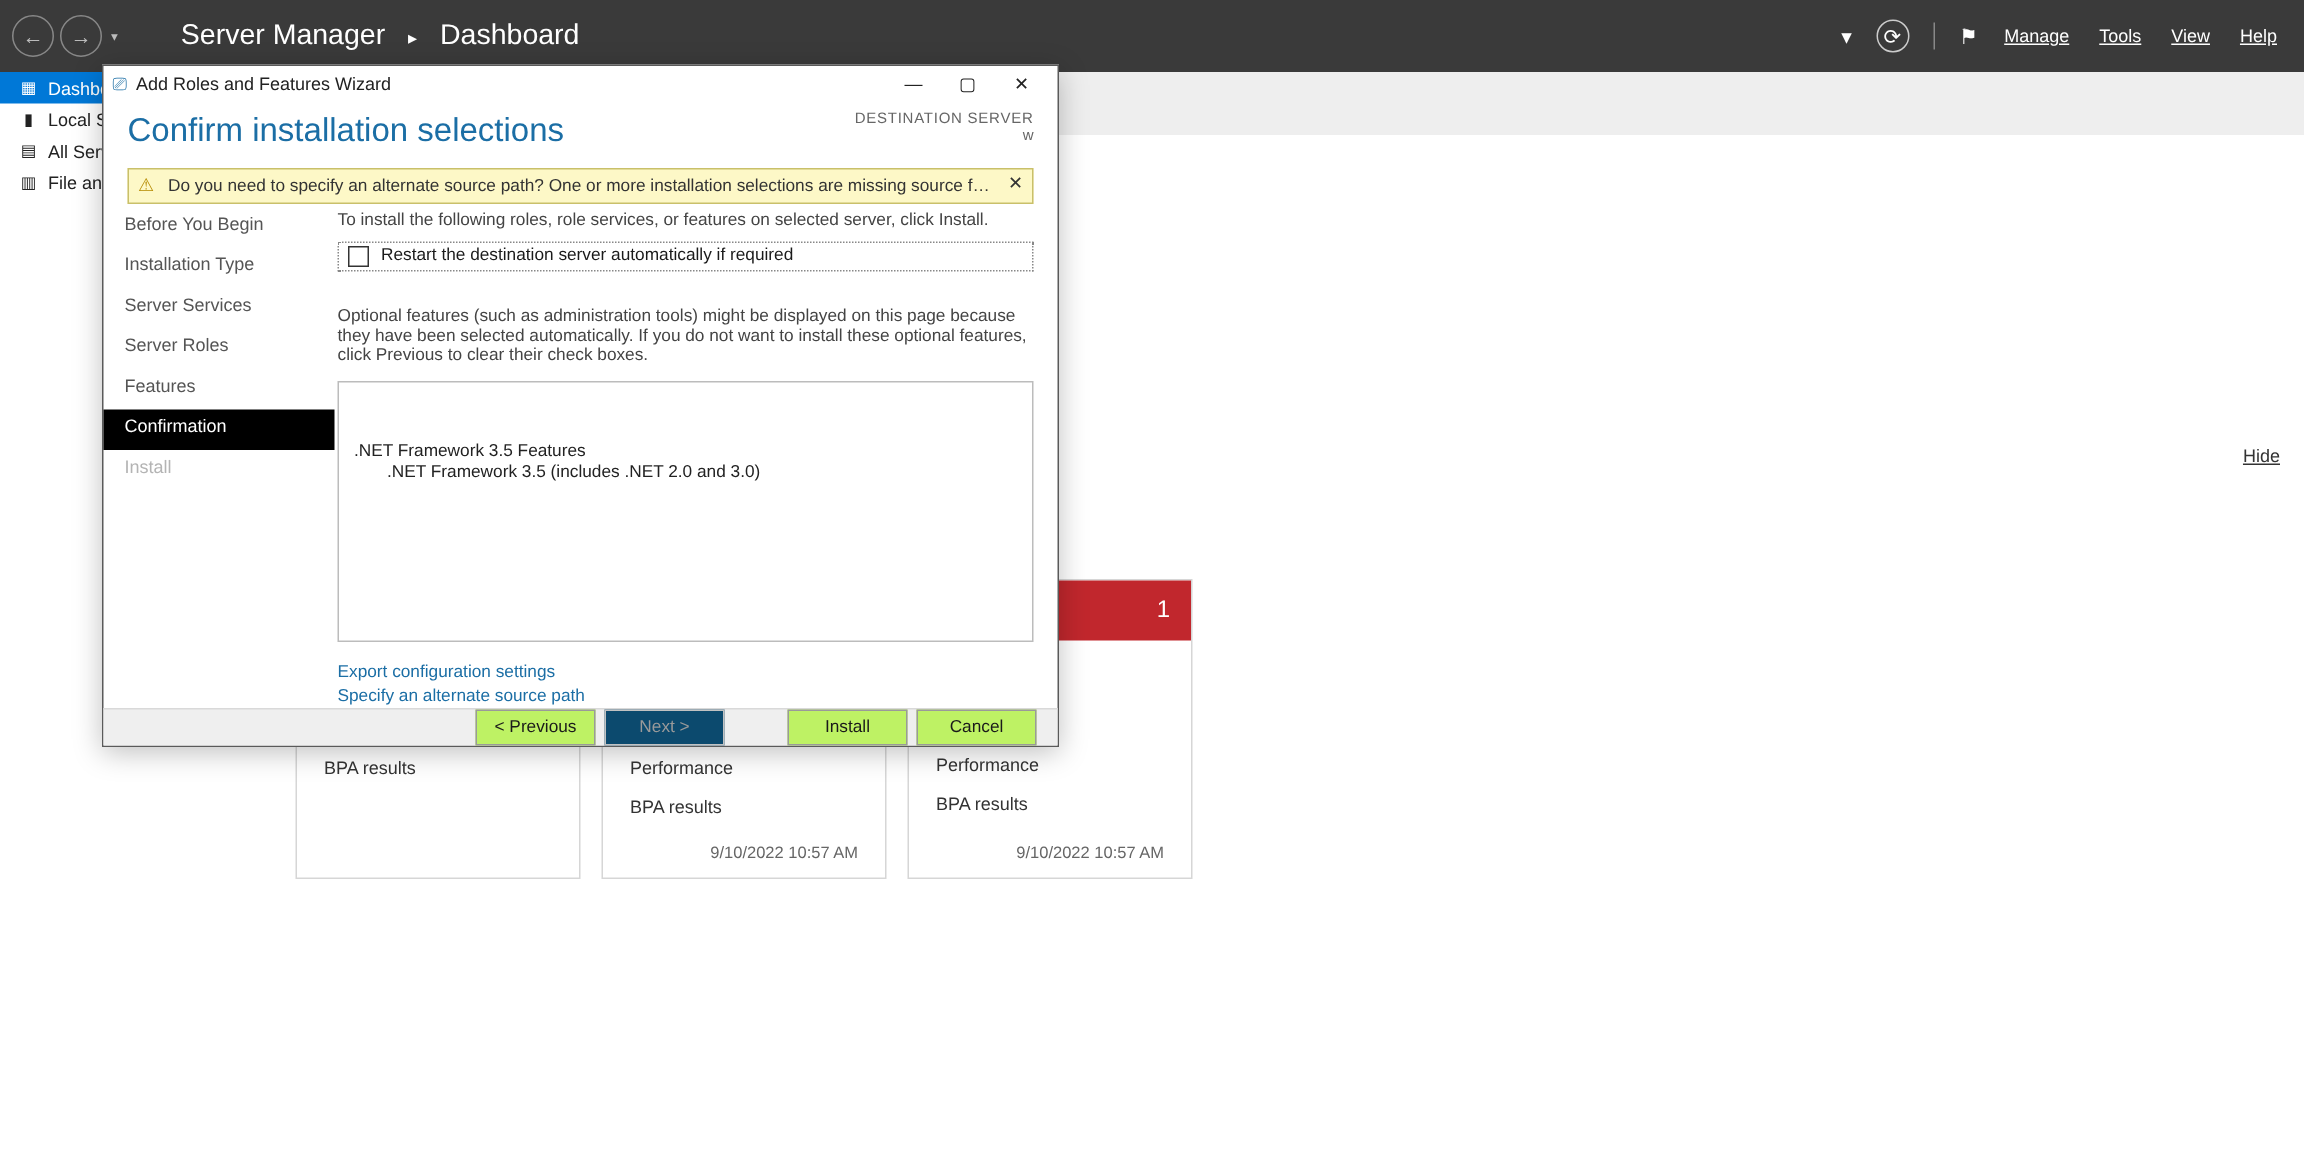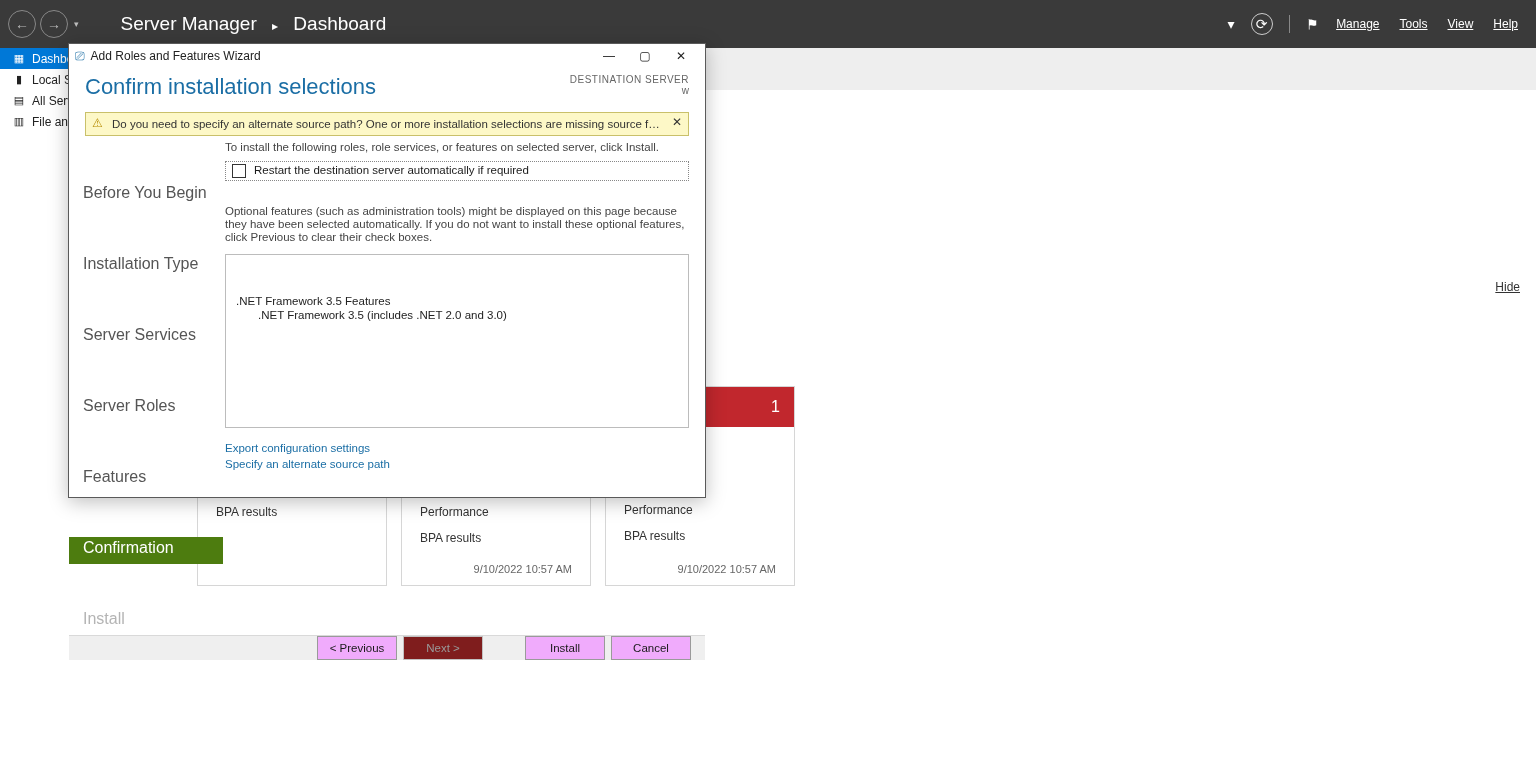--- a/index.html
+++ b/index.html
@@ -16,55 +16,55 @@
   .divider-v{width:1px;height:18px;background:#888;margin:0 8px;}
   
   .grey-strip{position:absolute;left:178px;right:0;top:48px;height:42px;background:#eeeeee;border-bottom:1px solid #d9d9d9;}
   
   .sm-leftnav{position:absolute;left:0;top:48px;width:178px;background:#fff;border-right:1px solid #e6e6e6;bottom:0;}
   .nav-item{height:21px;display:flex;align-items:center;padding-left:12px;color:#222;font-size:12px;}
   .nav-item.sel{background:#0078d7;color:#fff;}
   .nav-icon{width:14px;display:inline-block;margin-right:6px;text-align:center;font-size:11px;}
   
   .sm-main{position:absolute;left:178px;right:0;top:90px;bottom:0;background:#fff;}
-  .hide-link{position:absolute;right:16px;top:190px;color:#333;font-size:12px;text-decoration:underline;}
+  .hide-link{position:absolute;right:16px;top:207px;color:#333;font-size:12px;text-decoration:underline;}
   
   .tile{position:absolute;border:1px solid #d6d6d6;background:#fff;box-sizing:border-box;}
   .tile .redbar{background:#c1272d;color:#fff;height:40px;display:flex;align-items:center;justify-content:flex-end;padding-right:14px;font-size:16px;}
   .tile .row{padding:6px 18px;color:#333;font-size:12px;}
   .tile .ts{position:absolute;right:18px;bottom:10px;font-size:11px;color:#666;}
   
   .wizard{position:absolute;left:68px;top:43px;width:636px;height:453px;background:#fff;border:1px solid #5a5a5a;box-shadow:0 4px 18px rgba(0,0,0,.25);display:flex;flex-direction:column;}
   .wiz-titlebar{height:26px;display:flex;align-items:center;padding:0 6px;font-size:12px;color:#222;}
   .wiz-titlebar .tspacer{flex:1;}
   .winbtn{width:36px;height:24px;display:flex;align-items:center;justify-content:center;font-size:12px;color:#222;}
   .wiz-header{display:flex;align-items:flex-start;padding:6px 16px 12px 16px;}
   .wiz-h1{font-size:22px;font-weight:300;color:#1b6ea5;flex:1;}
   .wiz-dest{text-align:right;font-size:10px;color:#666;}
   .wiz-dest .lbl{letter-spacing:.5px;}
   .wiz-body{flex:1;display:flex;border-top:0;}
   .wiz-steps{width:154px;padding-top:0px;}
-  .step{padding:4px 0 4px 14px;font-size:16px;color:#555;height:19px;line-height:14px;margin-top:44px;}
-  .step.sel{background:#4d7c0f;color:#fff;}
+  .step{padding:4px 0 4px 14px;font-size:12px;color:#555;height:19px;line-height:14px;}
+  .step.sel{background:#000000;color:#fff;}
   .step.dis{color:#b4b4b4;}
   .wiz-content{flex:1;padding:0 16px 0 2px;position:relative;}
   .alert{border:1px solid #c9c06a;background:#fdf8c7;color:#333;padding:4px 26px 4px 26px;position:relative;font-size:11.5px;margin:0 0 2px 0;line-height:14px;height:14px;overflow:hidden;white-space:nowrap;text-overflow:ellipsis;}
   .alert .warn{position:absolute;left:6px;top:3px;font-size:12px;color:#b58a00;}
   .alert .close{position:absolute;right:6px;top:2px;font-size:12px;color:#333;cursor:default;}
   .instr{font-size:11.5px;color:#444;margin:3px 0 8px 0;}
   .chk-row{border:1px dotted #888;padding:2px 6px;display:flex;align-items:flex-start;font-size:11.5px;margin-bottom:24px;}
   .chk{width:12px;height:12px;border:1px solid #333;margin-right:8px;display:inline-block;}
   .opt-text{font-size:11.5px;color:#444;line-height:13px;margin-bottom:10px;}
   .feature-box{border:1px solid #bcbcbc;height:160px;padding:6px 10px;font-size:11.5px;color:#222;overflow:auto;}
   .feature-box .f-parent{margin-bottom:2px;margin-top:34px;}
   .feature-box .f-child{padding-left:22px;}
   .linklike{color:#1b6ea5;font-size:11.5px;margin-top:12px;display:block;line-height:16px;}
   .wiz-footer{height:40px;background:#efefef;border-top:1px solid #d9d9d9;display:flex;align-items:center;justify-content:flex-end;padding-right:14px;gap:6px;}
-  .btn{min-width:62px;height:22px;border:1px solid #9a9a9a;background:#f0abfc;font-size:11.5px;display:flex;align-items:center;justify-content:center;padding:0 8px;}
-  .btn.dis{color:#9a9a9a;border-color:#c2c2c2;background:#7f1d1d;}
+  .btn{min-width:62px;height:22px;border:1px solid #9a9a9a;background:#bef264;font-size:11.5px;display:flex;align-items:center;justify-content:center;padding:0 8px;}
+  .btn.dis{color:#9a9a9a;border-color:#c2c2c2;background:#0c4a6e;}
   .flag-icon{display:inline-block;transform:skewY(-8deg);}
   .refresh-circle{width:20px;height:20px;border:1px solid #ccc;border-radius:50%;display:flex;align-items:center;justify-content:center;}
 </style>
 </head>
 <body>
 
 <div class="sm-header">
   <div class="nav-arrows">
     <div class="nav-circle">←</div>
     <div class="nav-circle">→</div>

